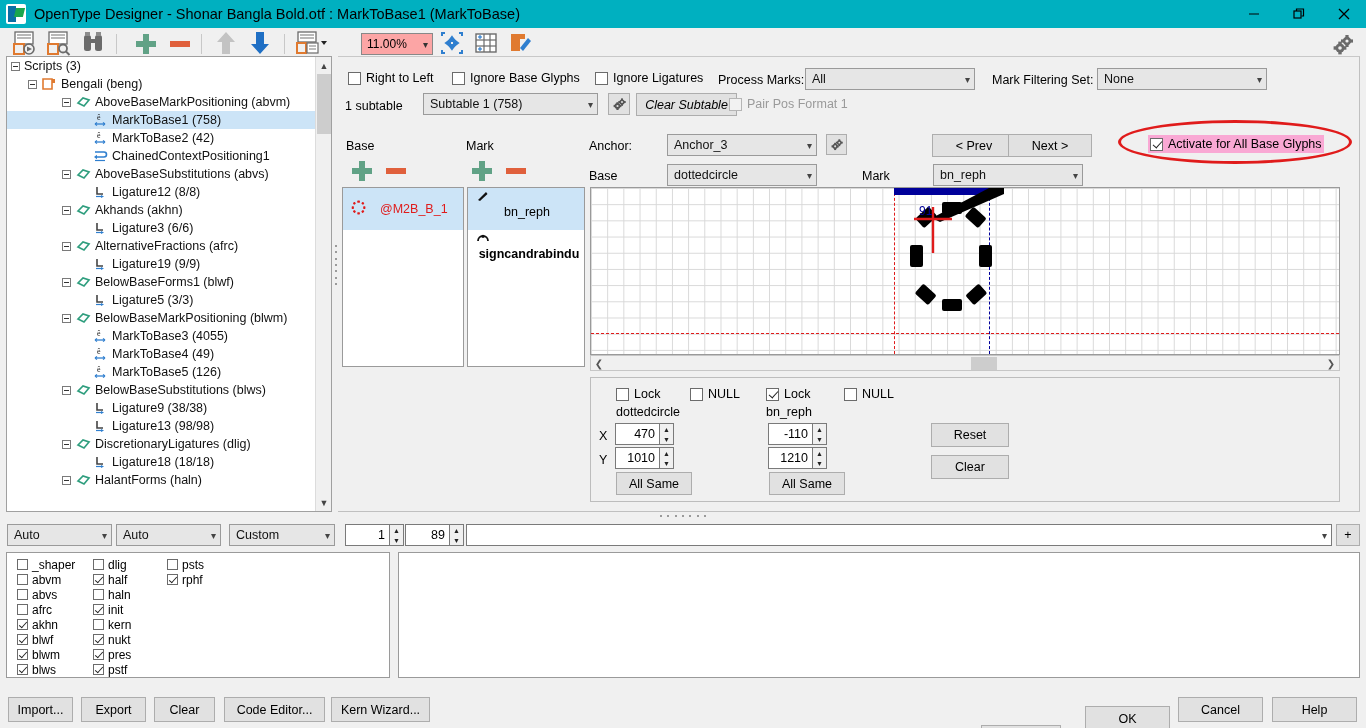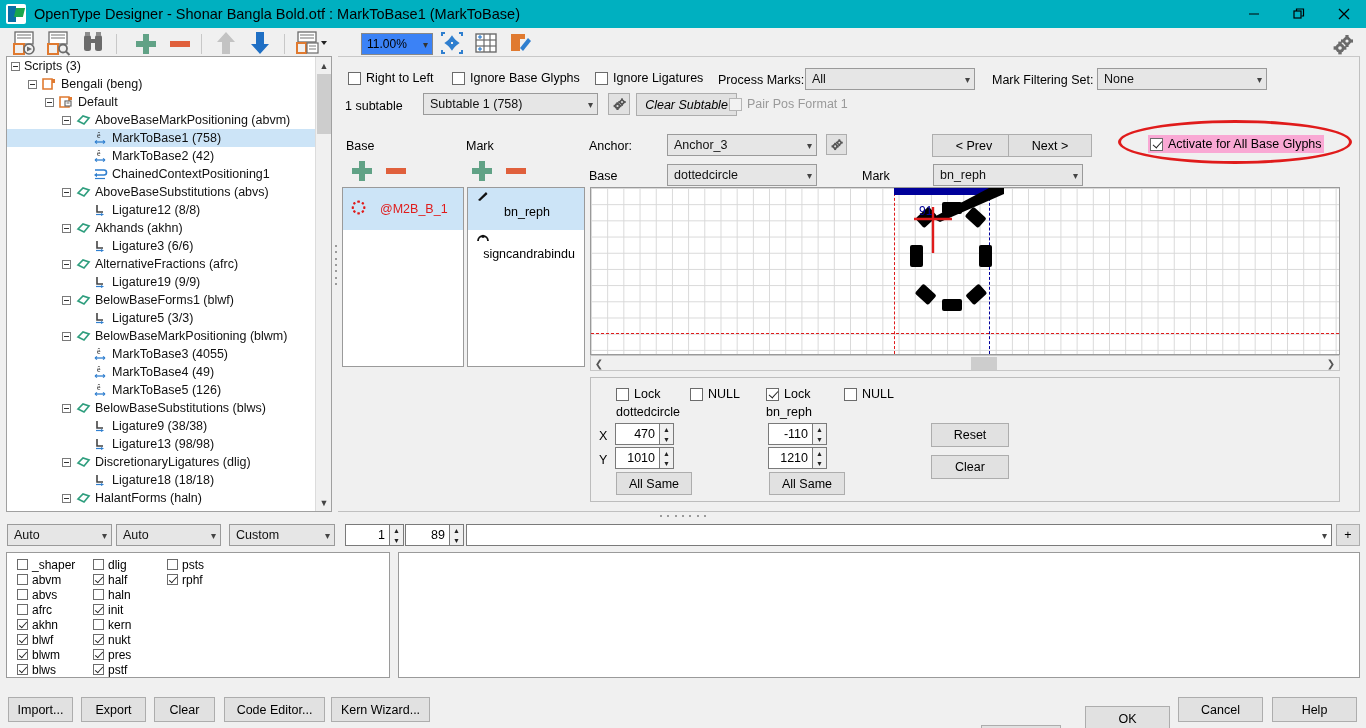--- a/index.html
+++ b/index.html
@@ -42,21 +42,21 @@
   .winbtn svg { display: block; }
 
   
   .toolbar {
     position: absolute; top: 28px; left: 0; width: 1366px; height: 32px;
     background: #f0f0f0; display: flex; align-items: center;
   }
   .tb-ico { width: 30px; height: 28px; margin-left: 4px; position: relative; }
   .tb-sep { width: 1px; height: 20px; background: #c8c8c8; margin: 0 6px; }
   .zoombox {
-    width: 72px; height: 22px; background: #3b82f6; border: 1px solid #888;
+    width: 72px; height: 22px; background: #fca5a5; border: 1px solid #888;
     display: flex; align-items: center; padding-left: 5px; font-size: 12px;
     margin-left: 0;
   }
   .zoombox .arr { margin-left: auto; margin-right: 4px; color: #333; font-size: 10px; }
   .gear-settings {
     position: absolute; right: 10px; top: 5px; width: 26px; height: 22px;
   }
 
   
   .treepanel {
@@ -340,31 +340,20 @@
         <span class="tlabel">Scripts (3)</span>
       </div>
       <div class="trow">
         <span style="width: 17px; flex: 0 0 auto; height: 1px;"></span>
         <span class="exp"></span>
         <span class="tico"><svg width="16" height="16" viewBox="0 0 16 16">
             <path d="M2,3 L11,3 L11,13 L2,13 Z" fill="#fff" stroke="#e07a30" stroke-width="1.6"></path>
             <path d="M11,3 L14,3 L14,7 L11,7 Z" fill="#e07a30"></path>
           </svg></span>
         <span class="tlabel">Bengali (beng)</span>
-      </div>
-      <div class="trow">
-        <span style="width: 34px; flex: 0 0 auto; height: 1px;"></span>
-        <span class="exp"></span>
-        <span class="tico"><svg width="16" height="16" viewBox="0 0 16 16">
-            <path d="M2,3 L11,3 L11,13 L2,13 Z" fill="#fff" stroke="#e07a30" stroke-width="1.6"></path>
-            <rect x="7" y="7" width="6" height="5" fill="#fff" stroke="#6b6b6b" stroke-width="1.2"></rect>
-            <line x1="8.5" y1="9" x2="11.5" y2="9" stroke="#6b6b6b" stroke-width="1"></line>
-            <path d="M11,3 L14,3 L14,6 L11,6 Z" fill="#e07a30"></path>
-          </svg></span>
-        <span class="tlabel">Default</span>
       </div>
       <div class="trow">
         <span style="width: 51px; flex: 0 0 auto; height: 1px;"></span>
         <span class="exp"></span>
         <span class="tico"><svg width="16" height="16" viewBox="0 0 16 16">
             <path d="M3,9 L8,4 L14,6 L9,12 Z" fill="#fff" stroke="#2f9e7e" stroke-width="1.7"></path>
           </svg></span>
         <span class="tlabel">AboveBaseMarkPositioning (abvm)</span>
       </div>
       <div class="trow sel">
@@ -702,21 +691,21 @@
       </div>
       <div style="text-align:center;padding-right:6px;">bn_reph</div>
     </div>
     <div class="li" style="display:block;padding:3px 0 0 8px;">
       <div style="height:14px;">
         <svg width="16" height="12" viewBox="0 0 16 12">
           <path d="M2,8 A5,5 0 0 1 12,8" fill="none" stroke="#111" stroke-width="1.8"></path>
           <circle cx="7" cy="3.3" r="1.6" fill="#111"></circle>
         </svg>
       </div>
-      <div style="text-align:center;padding-right:2px;">signcandrabindu</div>
+      <div style="text-align:center;padding-right:2px;font-weight:bold;">signcandrabindu</div>
     </div>
   </div>
 
   <div class="canvaswrap" style="left:252px;top:130px;width:750px;height:168px;">
     <div class="grid"></div>
 
     <div style="position:absolute;left:0;top:145px;width:100%;height:0;border-top:1.6px dashed #e01b1b;"></div>
 
     <div style="position:absolute;left:303px;top:0;width:0;height:100%;border-left:1.6px dashed #e01b1b;"></div>
 

